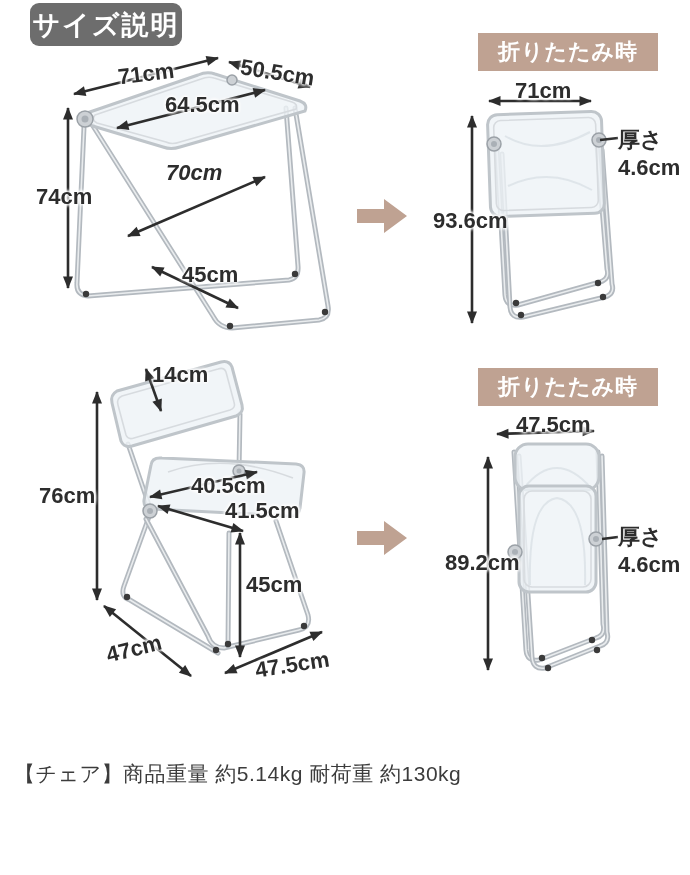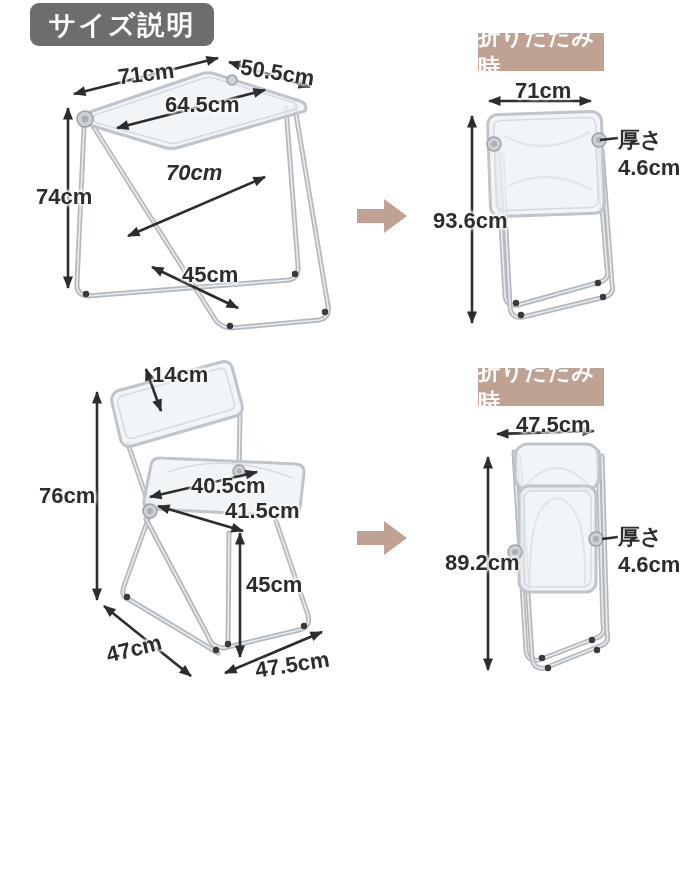--- a/index.html
+++ b/index.html
@@ -1,22 +1,22 @@
 <!DOCTYPE html>
 <html><head>
 <meta charset="utf-8">
 <style>
   html,body{margin:0;padding:0;background:#fff;}
   .page{position:relative;width:690px;height:875px;background:#ffffff;overflow:hidden;
         font-family:"Liberation Sans","DejaVu Sans",sans-serif;}
   .art{position:absolute;left:0;top:0;}
-  .badge{position:absolute;left:30px;top:3px;width:184px;height:43px;background:#6d6d6d;
+  .badge{position:absolute;left:30px;top:3px;width:152px;height:43px;background:#6d6d6d;
          border-radius:9px;color:#ffffff;font-size:27px;font-weight:bold;
          display:flex;align-items:center;justify-content:center;letter-spacing:2px;}
-  .fold-hd{position:absolute;width:126px;height:38px;background:#bfa292;color:#ffffff;
+  .fold-hd{position:absolute;width:180px;height:38px;background:#bfa292;color:#ffffff;
            font-size:22px;font-weight:bold;display:flex;align-items:center;
            justify-content:center;letter-spacing:1px;}
   .dim{position:absolute;font-size:22px;font-weight:bold;color:#2d2d2d;white-space:nowrap;
        line-height:1.1;
        text-shadow:0 0 3px #fff,0 0 3px #fff,0 0 4px #fff,0 0 4px #fff,0 0 5px #fff;}
   .dim.two{white-space:pre-line;line-height:1.25;}
   .note{position:absolute;font-size:21px;color:#3c3c3c;white-space:nowrap;letter-spacing:.5px;}
   
   .panel{fill:#eef3f6;fill-opacity:.8;stroke:#bfc5ca;stroke-width:3;}
   .panel-edge{fill:none;stroke:#d7dbdf;stroke-width:1.6;}
@@ -166,14 +166,15 @@
   <div class="dim" style="left:181px;top:499px;margin-left:44px;">41.5cm</div>
   <div class="dim" style="left:246px;top:573px;">45cm</div>
   <div class="dim" style="left:106px;top:637px;transform:rotate(-14deg);">47cm</div>
   <div class="dim" style="left:255px;top:653px;transform:rotate(-9deg);">47.5cm</div>
 
   <div class="dim" style="left:516px;top:413px;">47.5cm</div>
   <div class="dim" style="left:445px;top:551px;">89.2cm</div>
   <div class="dim two" style="left:618px;top:523px;">厚さ
 4.6cm</div>
 
+  <div class="note" style="left:14px;top:760px;">【チェア】商品重量 約5.14kg 耐荷重 約130kg</div>
 
 </div>
 
 </body></html>

